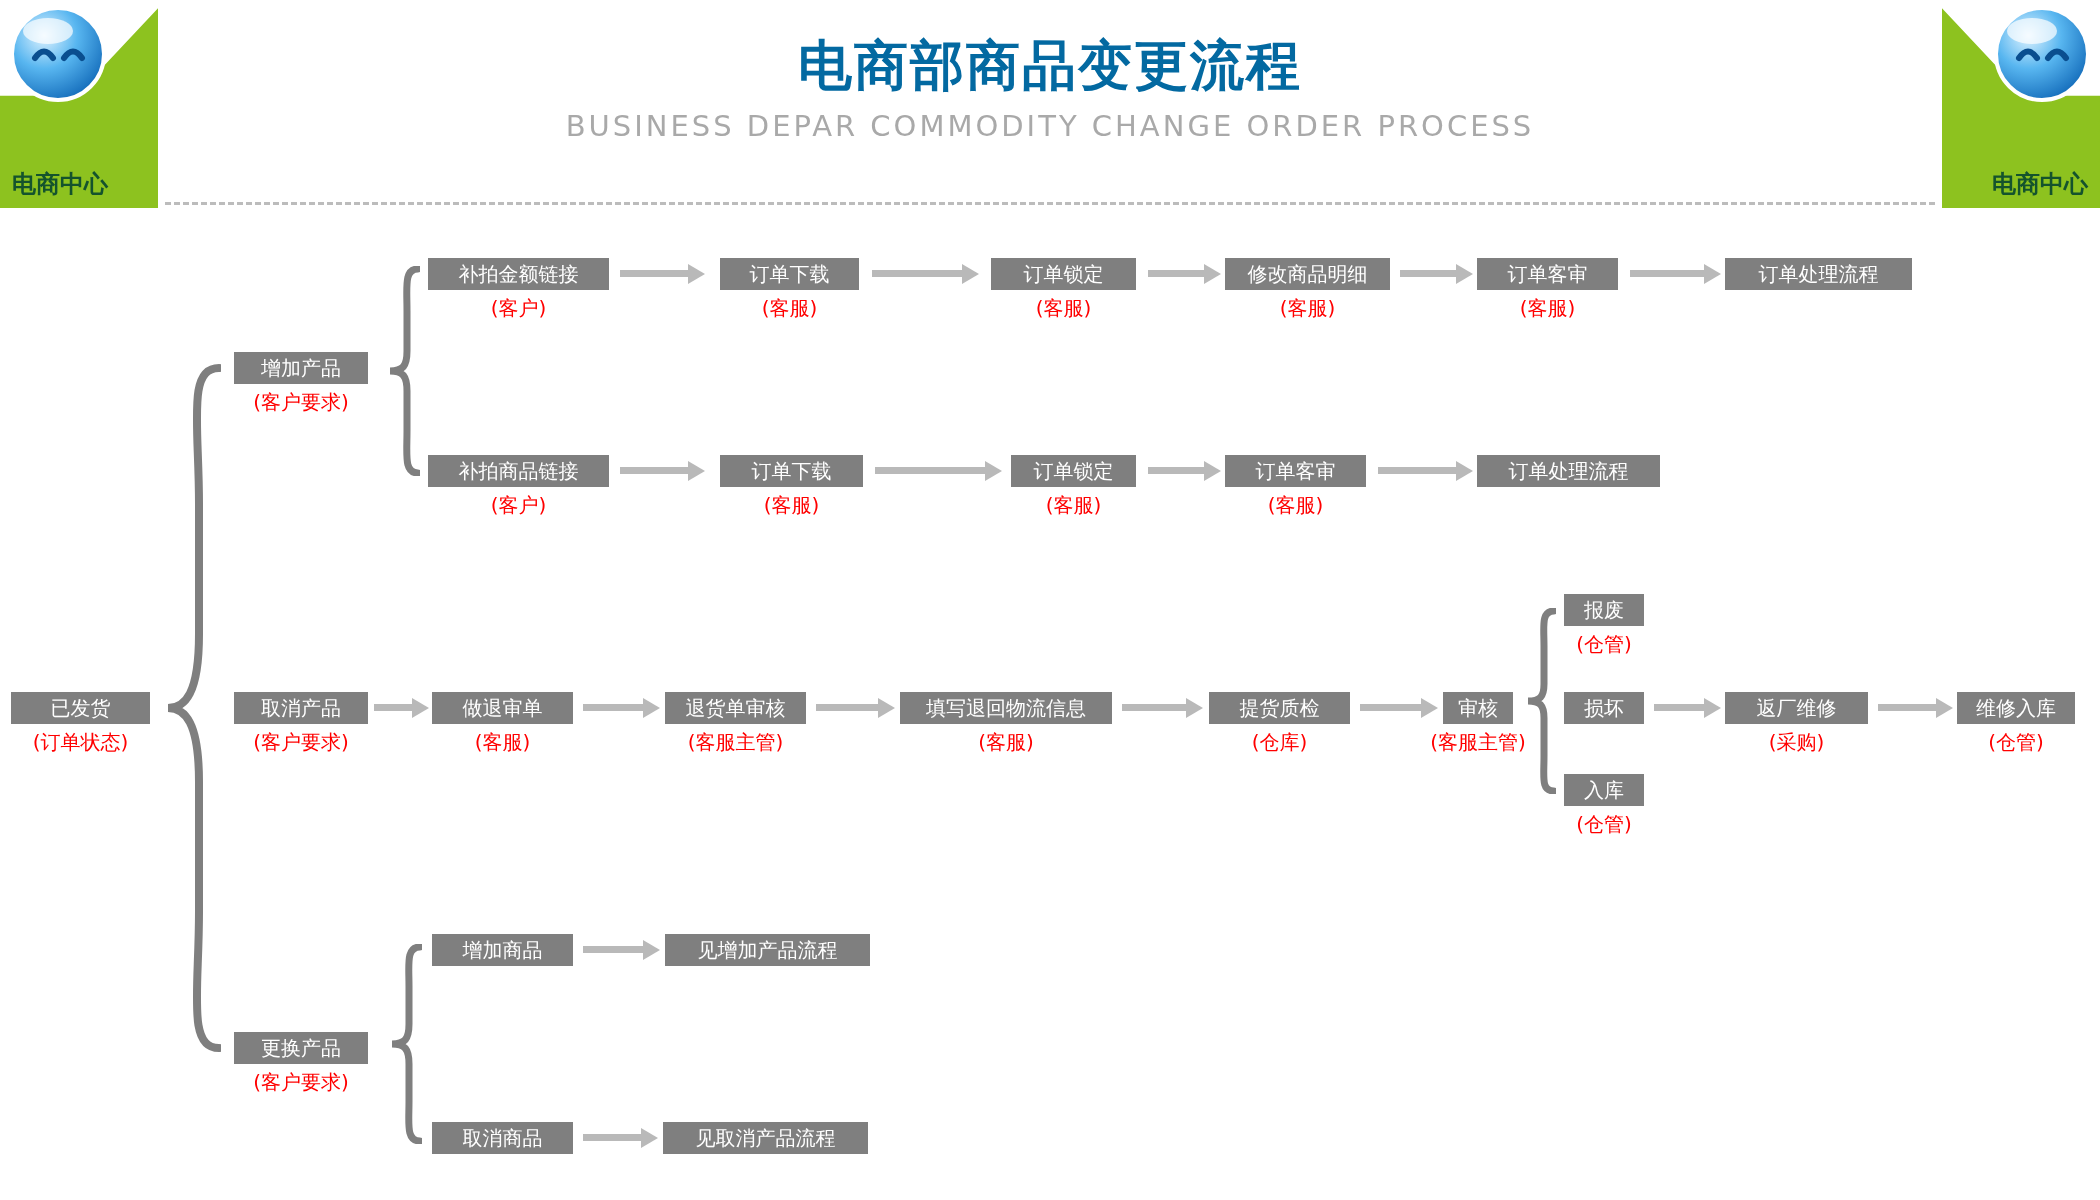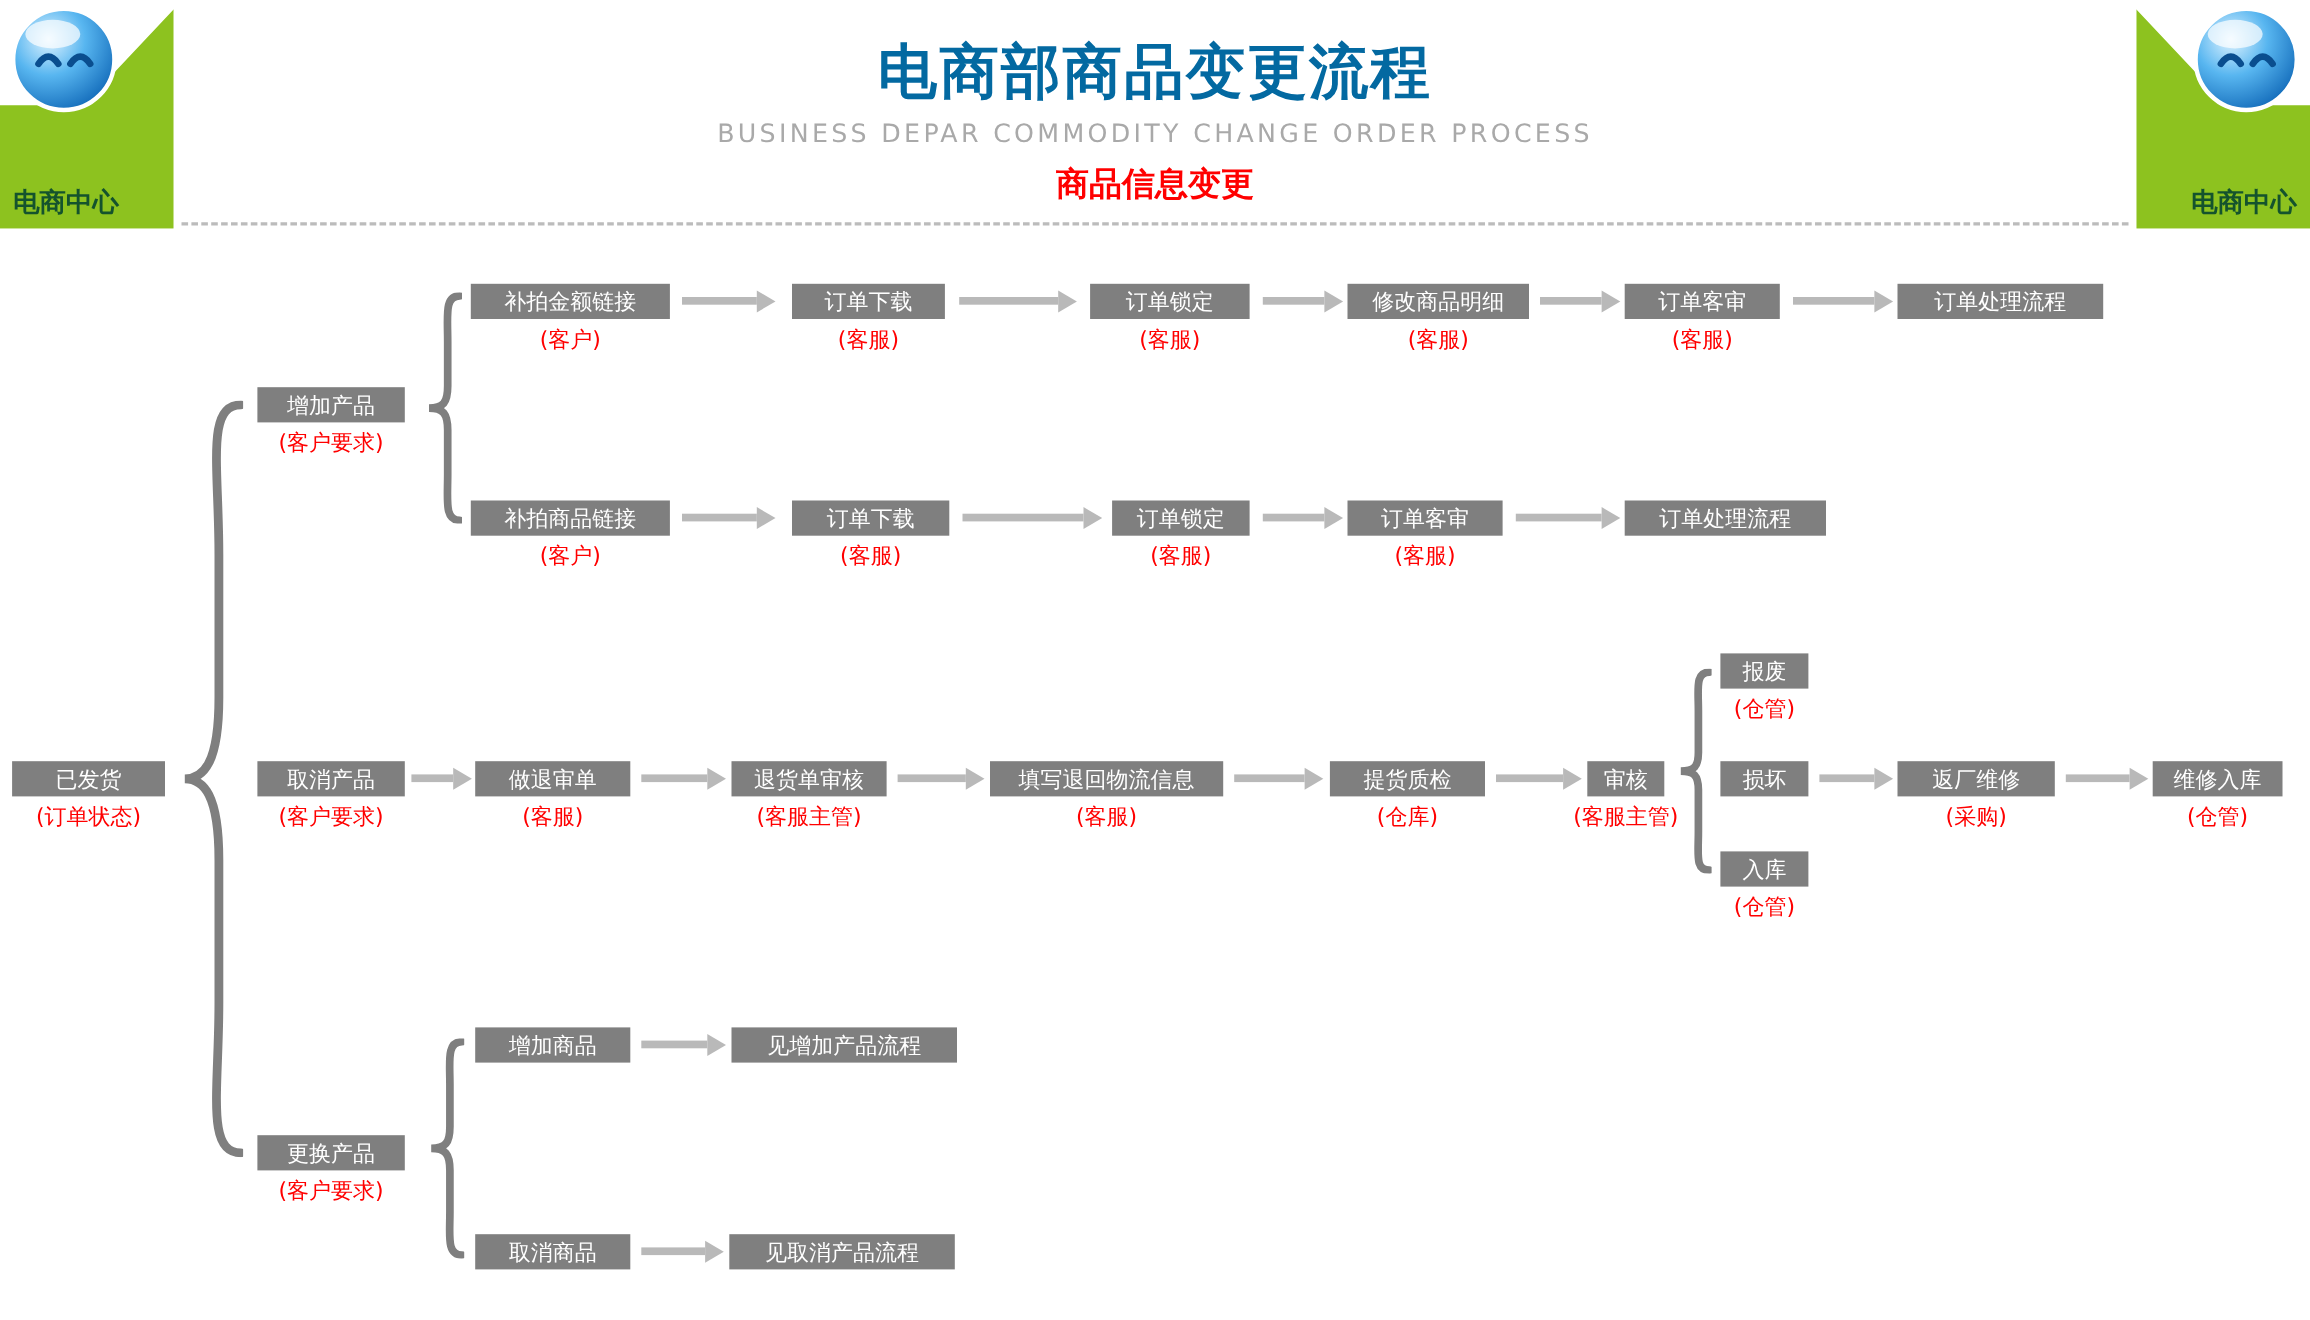--- a/index.html
+++ b/index.html
@@ -2,21 +2,21 @@
 <html><head>
 <meta charset="utf-8">
 <style>
   html,body{margin:0;padding:0;background:#ffffff;}
   body{font-family:"DejaVu Sans","Liberation Sans",sans-serif;}
   #canvas{position:relative;width:2100px;height:1200px;background:#ffffff;overflow:hidden;}
 
   
   .header{position:absolute;left:0;right:0;top:0;text-align:center;}
   .title{margin:30px 0 0 0;font-size:54px;font-weight:bold;color:#0369a1;letter-spacing:2px;}
-  .subtitle{margin-top:6px;font-size:23px;color:#a9a9a9;letter-spacing:3px;}
+  .subtitle{margin-top:6px;font-size:29px;color:#a9a9a9;letter-spacing:3px;}
   .section{margin-top:12px;font-size:30px;font-weight:bold;color:#ff0000;}
   .dashline{position:absolute;top:202px;left:165px;width:1770px;border-top:3px dashed #bcbcbc;}
 
   
   .corner{position:absolute;top:0;width:158px;height:208px;}
   .corner.left{left:0;}
   .corner.right{right:0;}
   .green{position:absolute;inset:0;background:#8dc21f;}
   .green.left{clip-path:polygon(0% 46%,48% 46%,100% 4%,100% 100%,0% 100%);}
   .green.right{clip-path:polygon(0% 4%,52% 46%,100% 46%,100% 100%,0% 100%);}
@@ -42,21 +42,20 @@
   .brace svg{display:block;}
 </style>
 </head>
 <body>
 
 <div id="canvas">
 
   <div class="header">
     <h1 class="title">电商部商品变更流程</h1>
     <div class="subtitle">BUSINESS  DEPAR COMMODITY CHANGE ORDER PROCESS</div>
-    <div class="section">商品信息变更</div>
   </div>
   <div class="dashline"></div>
 
   <div class="corner left">
     <div class="green left"></div>
     <div class="ball">
       <svg viewBox="0 0 100 100" width="100" height="100">
         <defs>
           <radialGradient id="gL" cx="35%" cy="30%" r="80%">
             <stop offset="0%" stop-color="#dff3ff"></stop>

